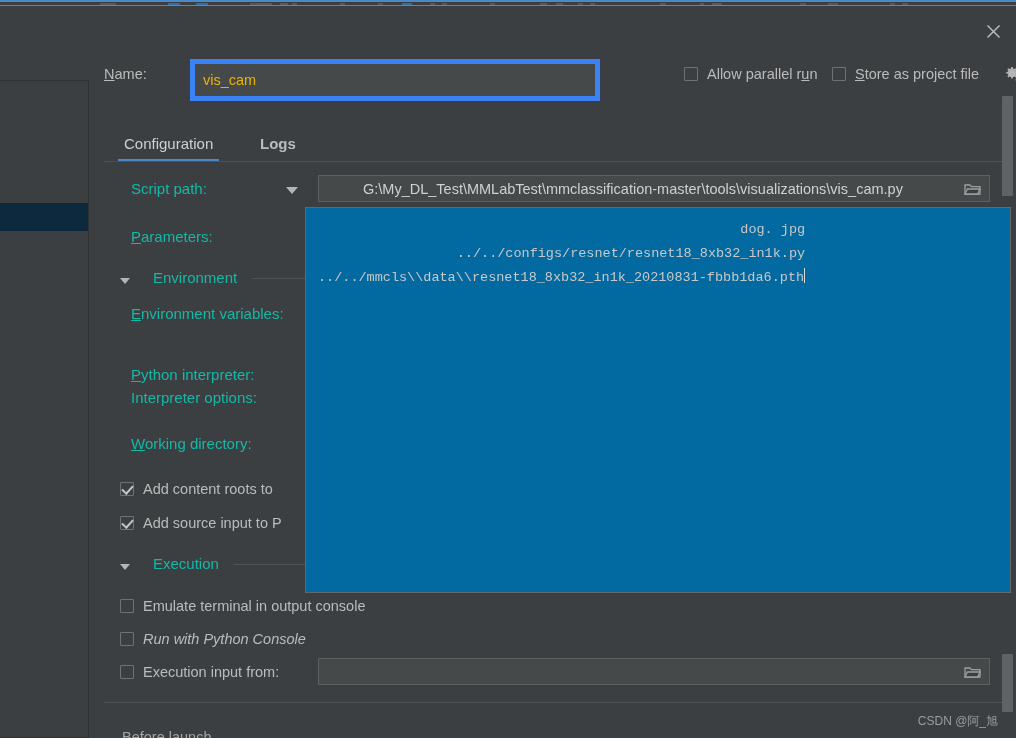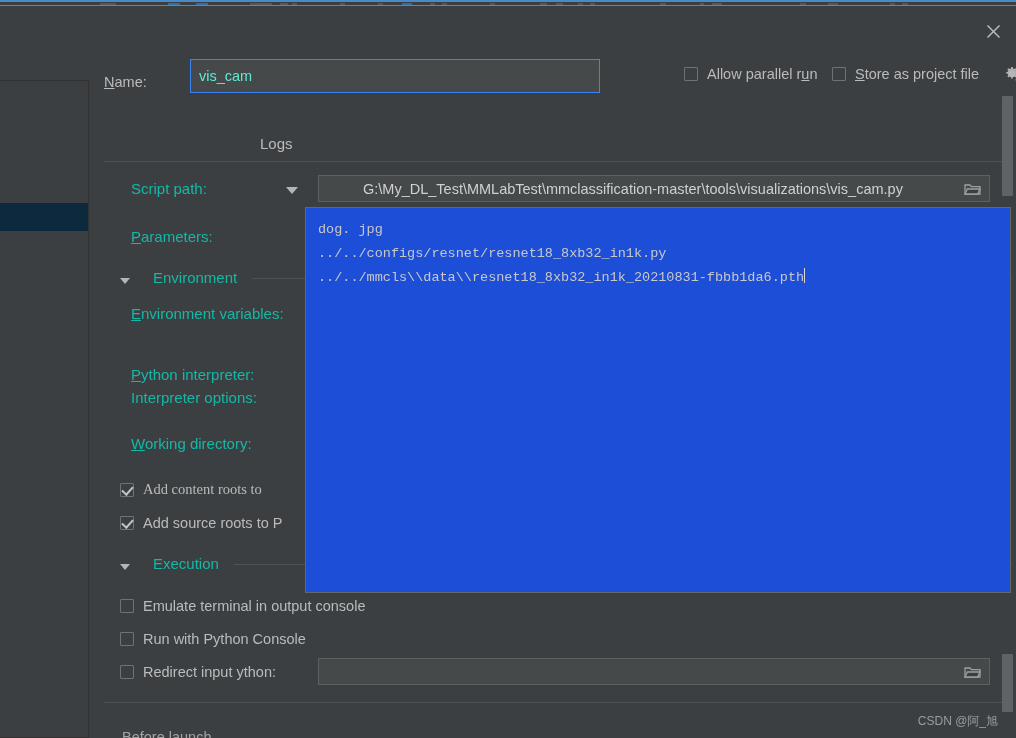--- a/index.html
+++ b/index.html
@@ -59,29 +59,29 @@
     color: #bdbdbd; font-size: 19px; line-height: 1;
     cursor: pointer;
   }
 
   
   .name-row {
     position: absolute; left: 14px; top: 48px; width: 900px; height: 42px;
   }
   .name-label {
     position: absolute; left: 0; top: 12px;
-    font-size: 14.5px; color: #bbbbbb; margin-top: 8px;
+    font-size: 14.5px; color: #bbbbbb;
   }
   .name-label u { text-decoration: underline; }
   .name-input {
     position: absolute; left: 86px; top: 5px;
     width: 410px; height: 28px;
     background: #45494a;
-    border: 1px solid #3b82f6;
-    color: #5eead4; font-size: 14.5px;
+    border: 5px solid #3b82f6;
+    color: #eab308; font-size: 14.5px;
     padding: 16px 8px;
     font-family: "Liberation Sans", sans-serif;
   }
 
   .cbx-top { position: absolute; top: 12px; display: flex; align-items: center; gap: 9px; }
   .cbx-top.parallel { left: 548px; margin-left: 32px; }
   .cbx-top.store { left: 728px; }
   .cbx-box {
     width: 14px; height: 14px;
     border: 1px solid #6e7274;
@@ -110,21 +110,21 @@
     position: absolute; left: 14px; top: 118px; width: 900px; height: 38px;
   }
   .tab {
     position: absolute; top: 0; height: 38px;
     display: flex; align-items: center;
     font-size: 15px; color: #bbbbbb;
     padding: 0 6px;
     cursor: pointer;
   }
   .tab.config { left: 14px; }
-  .tab.logs   { left: 150px; }
+  .tab.logs   { left: 150px; font-weight: bold; }
   .tab.active { color: #cfcfcf; }
   .tab.active::after {
     content: "";
     position: absolute; left: 0; bottom: 0; width: 100%; height: 3px;
     background: #4a88c7;
   }
   .tab-sep {
     position: absolute; left: 14px; top: 155px; width: 898px; height: 1px;
     background: #4e5254;
   }
@@ -167,24 +167,25 @@
     position: absolute; right: 8px; top: 50%; transform: translateY(-50%);
     width: 17px; height: 14px;
   }
 
   .form-cbx { position: absolute; display: flex; align-items: center; gap: 9px; }
 
   
   .param-popup {
     position: absolute; left: 305px; top: 207px;
     width: 706px; height: 386px;
-    background: #1d4ed8;
+    background: #0369a1;
     border: 1px solid #646868;
     overflow: hidden;
     z-index: 40;
+    text-align: right;
   }
   .param-popup .code {
     position: absolute; left: 12px; top: 10px;
     font-family: "Liberation Mono", monospace;
     font-size: 13.5px;
     line-height: 24px;
     color: #c8c8c8;
     white-space: pre;
   }
   .caret-bar {
@@ -297,20 +298,21 @@
       <div class="gear-icon">
         <svg width="16" height="16" viewBox="0 0 16 16" aria-hidden="true">
           <path fill="#bbbbbb" d="M8 5.2A2.8 2.8 0 1 0 8 10.8 2.8 2.8 0 0 0 8 5.2zm0 1.4a1.4 1.4 0 1 1 0 2.8 1.4 1.4 0 0 1 0-2.8z"></path>
           <path fill="#bbbbbb" d="M7.2 1h1.6l.25 1.6 1.1.46L11.5 2.2l1.13 1.13-.86 1.35.46 1.1L13.8 6v1.6l-1.57.25-.46 1.1.86 1.35-1.13 1.13-1.35-.86-1.1.46L8.8 12.6H7.2l-.25-1.57-1.1-.46-1.35.86L3.37 10.3l.86-1.35-.46-1.1L2.2 7.6V6l1.57-.25.46-1.1L3.37 3.3 4.5 2.2l1.35.86 1.1-.46z" opacity="0.9"></path>
           <path fill="#bbbbbb" d="M11 13.6l1.4 1.6 1.4-1.6z" opacity="0.85"></path>
         </svg>
       </div>
     </div>
 
     <div class="tabs">
+      <div class="tab config active">Configuration</div>
       <div class="tab logs">Logs</div>
     </div>
     <div class="tab-sep"></div>
 
     <div class="form">
 
       <div class="row-label" style="left:14px; top:14px;">Script path:</div>
       <div class="caret" style="left:182px; top:21px;"></div>
       <div class="txt-field" style="left:214px; top:9px; width:672px; height:27px;padding-left:44px;">
         <span>G:\My_DL_Test\MMLabTest\mmclassification-master\tools\visualizations\vis_cam.py</span>
@@ -329,47 +331,47 @@
       <div class="sep-line" style="left:148px; top:112px; width:760px;"></div>
 
       <div class="row-label" style="left:14px; top:139px;"><u>E</u><span>nvironment variables:</span></div>
 
       <div class="row-label" style="left:14px; top:200px;"><u>P</u><span>ython interpreter:</span></div>
 
       <div class="row-label" style="left:14px; top:223px;">Interpreter options:</div>
 
       <div class="row-label" style="left:14px; top:269px;"><u>W</u><span>orking directory:</span></div>
 
-      <div class="form-cbx" style="left:16px; top:315px;font-family:Liberation Serif, serif;">
+      <div class="form-cbx" style="left:16px; top:315px;">
         <span class="cbx-box checked"></span>
         <span class="cbx-label">Add content roots to</span>
       </div>
 
       <div class="form-cbx" style="left:16px; top:349px;">
         <span class="cbx-box checked"></span>
-        <span class="cbx-label">Add source roots to P</span>
+        <span class="cbx-label">Add source input to P</span>
       </div>
 
       <div class="caret small" style="left:16px; top:398px;"></div>
       <div class="row-label" style="left:36px; top:389px;">Execution</div>
       <div class="sep-line" style="left:130px; top:398px; width:778px;"></div>
 
       <div class="form-cbx" style="left:16px; top:432px;">
         <span class="cbx-box"></span>
         <span class="cbx-label">Emulate terminal in output console</span>
       </div>
 
-      <div class="form-cbx" style="left:16px; top:465px;">
+      <div class="form-cbx" style="left:16px; top:465px;font-style:italic;">
         <span class="cbx-box"></span>
         <span class="cbx-label">Run with Python Console</span>
       </div>
 
       <div class="form-cbx" style="left:16px; top:498px;">
         <span class="cbx-box"></span>
-        <span class="cbx-label">Redirect input ython:</span>
+        <span class="cbx-label">Execution input from:</span>
       </div>
 
       <div class="txt-field" style="left:214px; top:492px; width:672px; height:27px;">
         <span></span>
         <span class="folder-icon">
           <svg width="17" height="14" viewBox="0 0 17 14" aria-hidden="true">
             <path d="M1 12V3h5l1.4 1.6H16V12z" fill="none" stroke="#9aa0a2" stroke-width="1.3"></path>
             <path d="M1 12l2.4-5H16l-2.4 5z" fill="#3c3f41" stroke="#9aa0a2" stroke-width="1.3"></path>
           </svg>
         </span>

